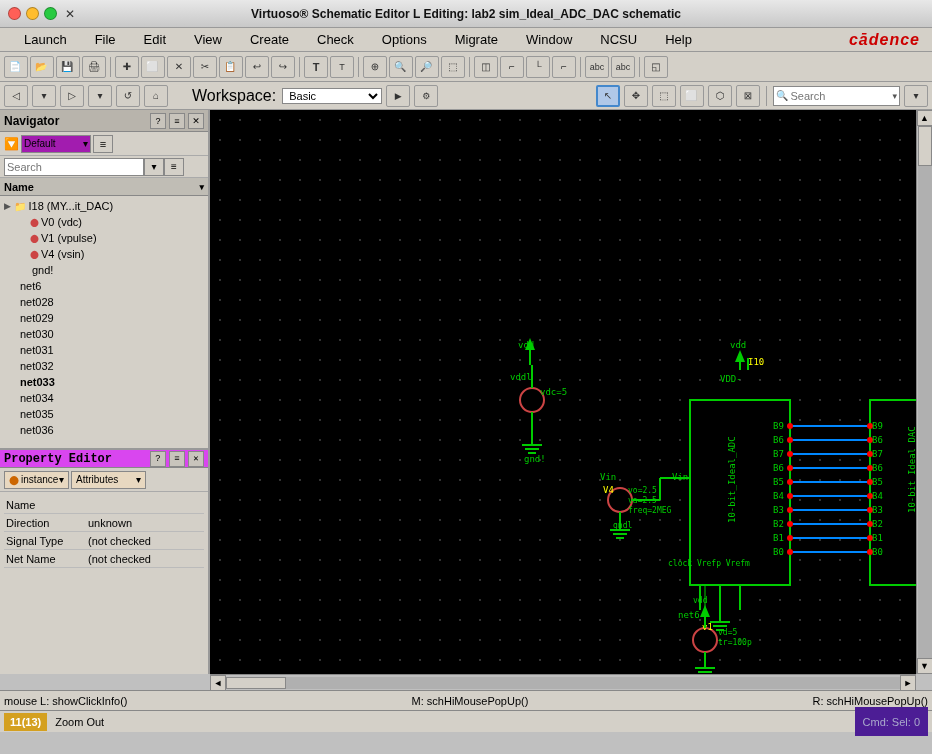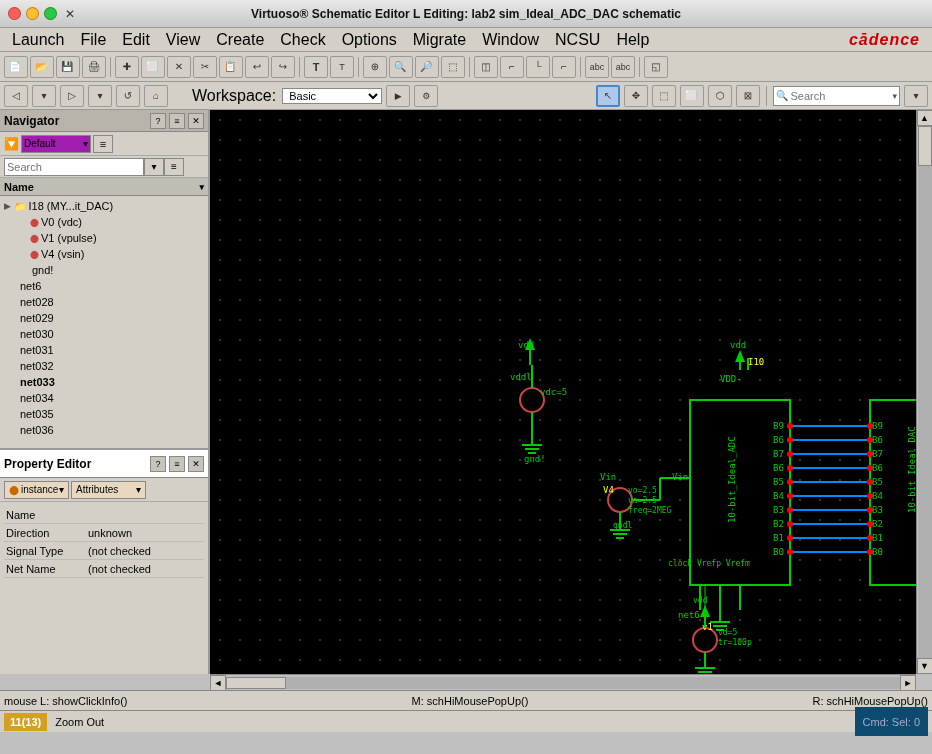--- a/index.html
+++ b/index.html
@@ -29,23 +29,24 @@
       background: #d4d0c8;
       display: flex;
       align-items: center;
       padding: 0 4px;
       border-bottom: 1px solid #999;
       justify-content: space-between;
     }
     .menu-items { display: flex; gap: 0; }
     .menu-item {
       padding: 2px 8px;
-      font-size: 16px;
+      font-size: 13px;
       cursor: pointer;
       color: #000;
+      margin-left: 12px;
     }
     .cadence-logo { font-size: 16px; color: #cc0000; font-style: italic; font-weight: bold; padding-right: 8px; letter-spacing: 1px; }
     
     
     .toolbar {
       height: 30px;
       background: #d4d0c8;
       display: flex;
       align-items: center;
       padding: 2px 4px;
@@ -209,26 +210,27 @@
     .tree-icon { font-size: 10px; margin-right: 2px; }
     .tree-icon.folder { color: #d4a020; }
     
     
     #property-editor {
       flex: 1;
       display: flex;
       flex-direction: column;
     }
     #prop-header {
-      height: 28px;
-      background: #ffffff;
+      height: 18px;
+      background: #d946ef;
       display: flex; align-items: center;
       padding: 0 4px;
       border-bottom: 1px solid #888;
       justify-content: space-between;
+      font-family: Liberation Mono, monospace;
     }
     #prop-toolbar {
       height: 24px;
       display: flex; align-items: center;
       padding: 2px 4px;
       gap: 2px;
       background: #d4d0c8;
       border-bottom: 1px solid #aaa;
     }
     .prop-dropdown {
@@ -726,16 +728,16 @@
   <span>M: schHiMousePopUp()</span>
   <span>R: schHiMousePopUp()</span>
 </div>
 
 <div id="status-bar-2">
   <div style="background:#d4a020;color:white;padding:0 6px;height:18px;display:flex;align-items:center;font-size:11px;font-weight:bold;">
     <span>11(13)</span>
   </div>
   <span>Zoom Out</span>
   <div style="flex:1;"></div>
-  <div style="background:#0c4a6e;color:#aaaacc;padding:0 8px;height:29px;display:flex;align-items:center;font-size:11px;">
+  <div style="background:#4c1d95;color:#aaaacc;padding:0 8px;height:29px;display:flex;align-items:center;font-size:11px;">
     <span>Cmd: Sel: 0</span>
   </div>
 </div>
 
 </body></html>

